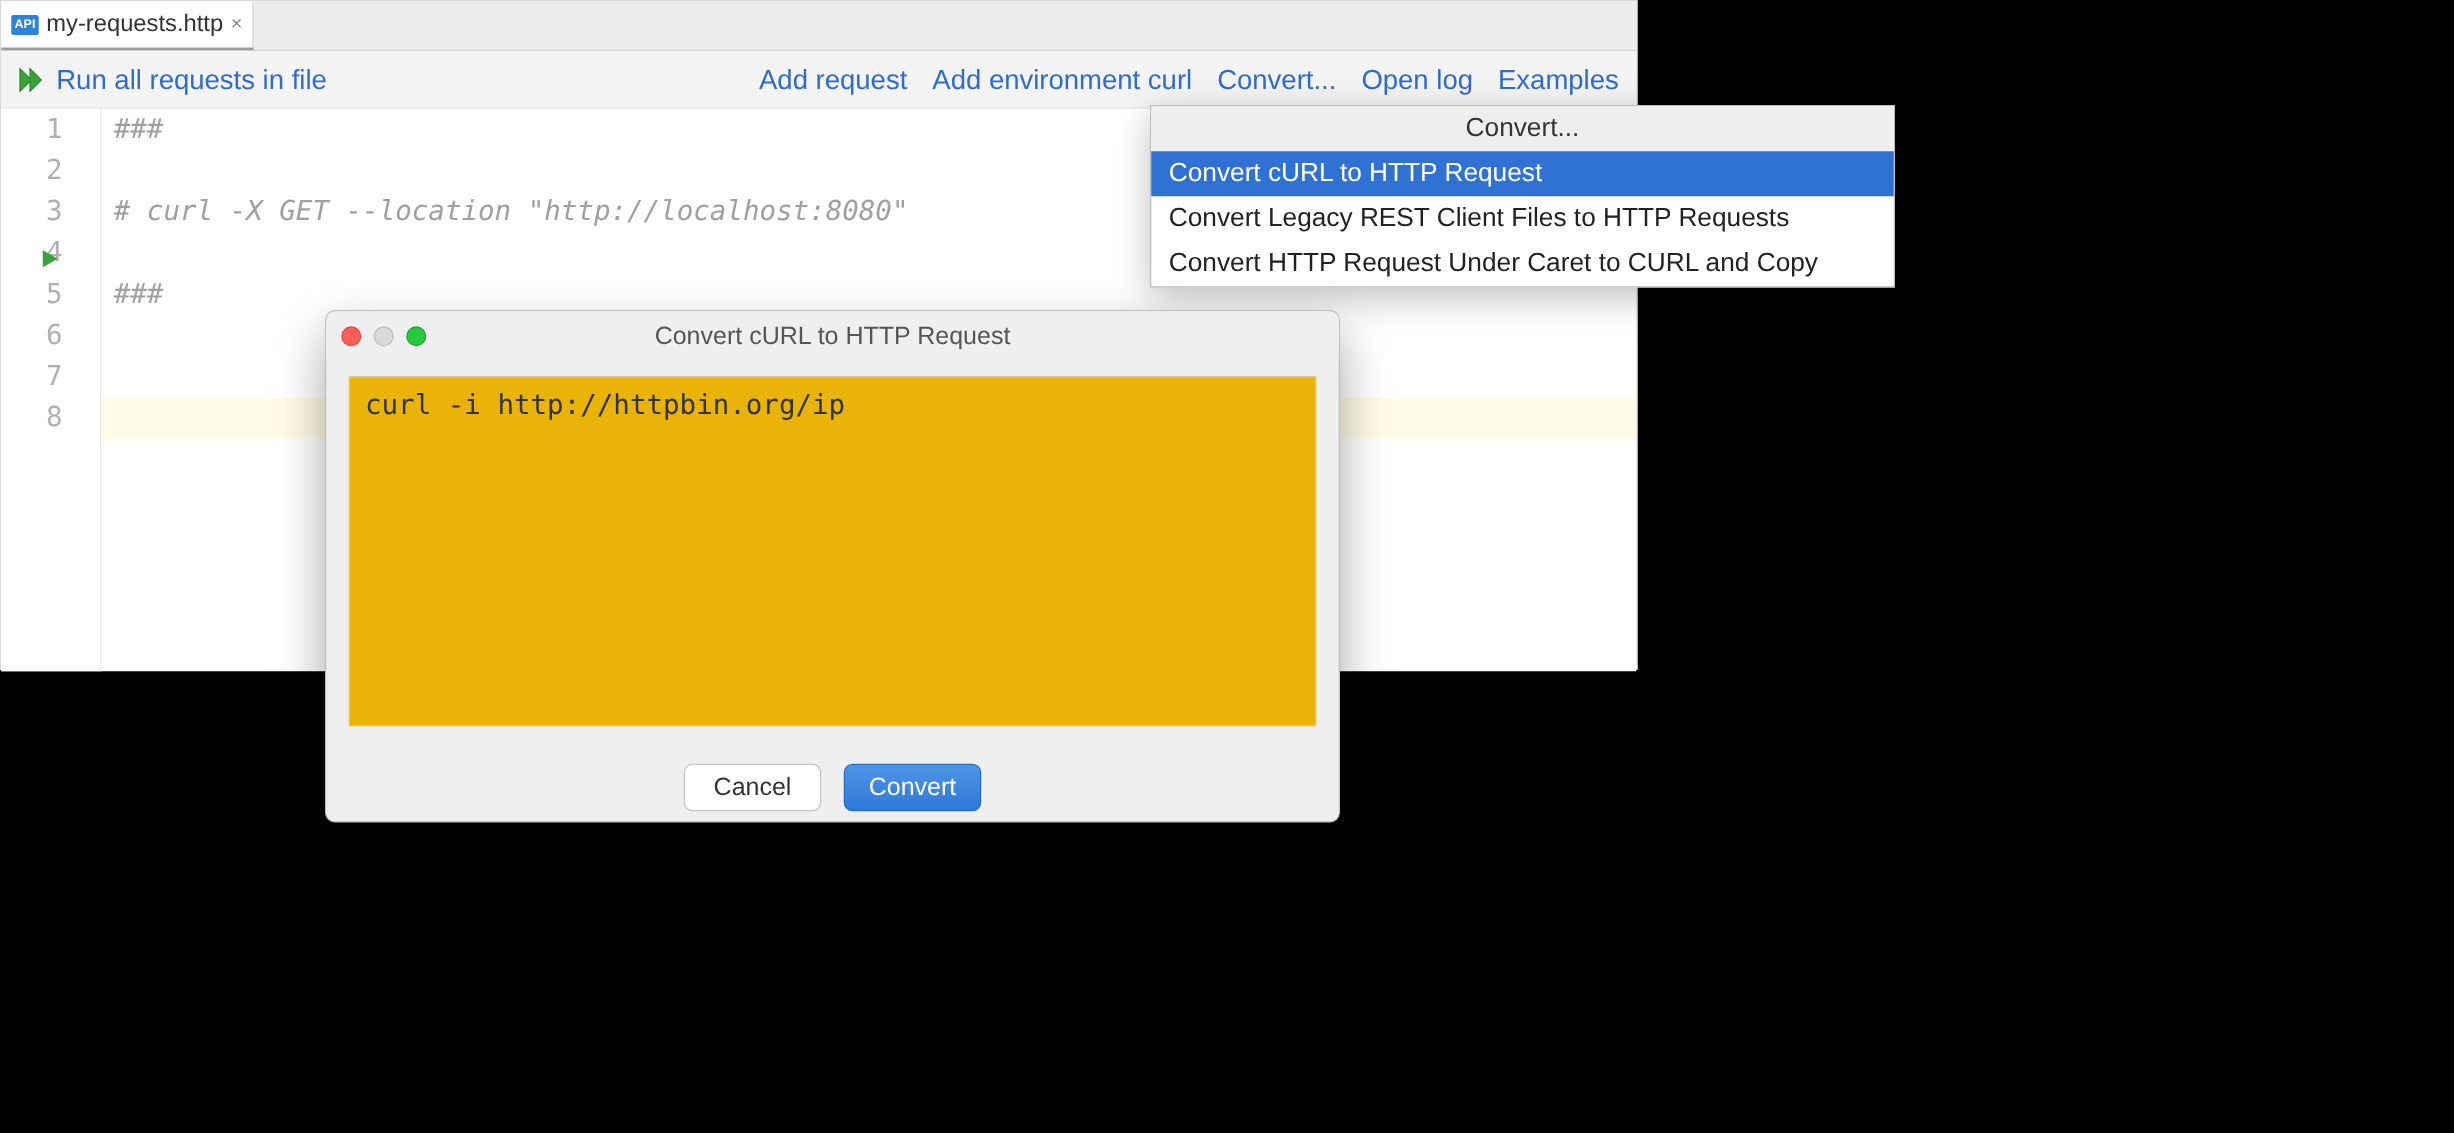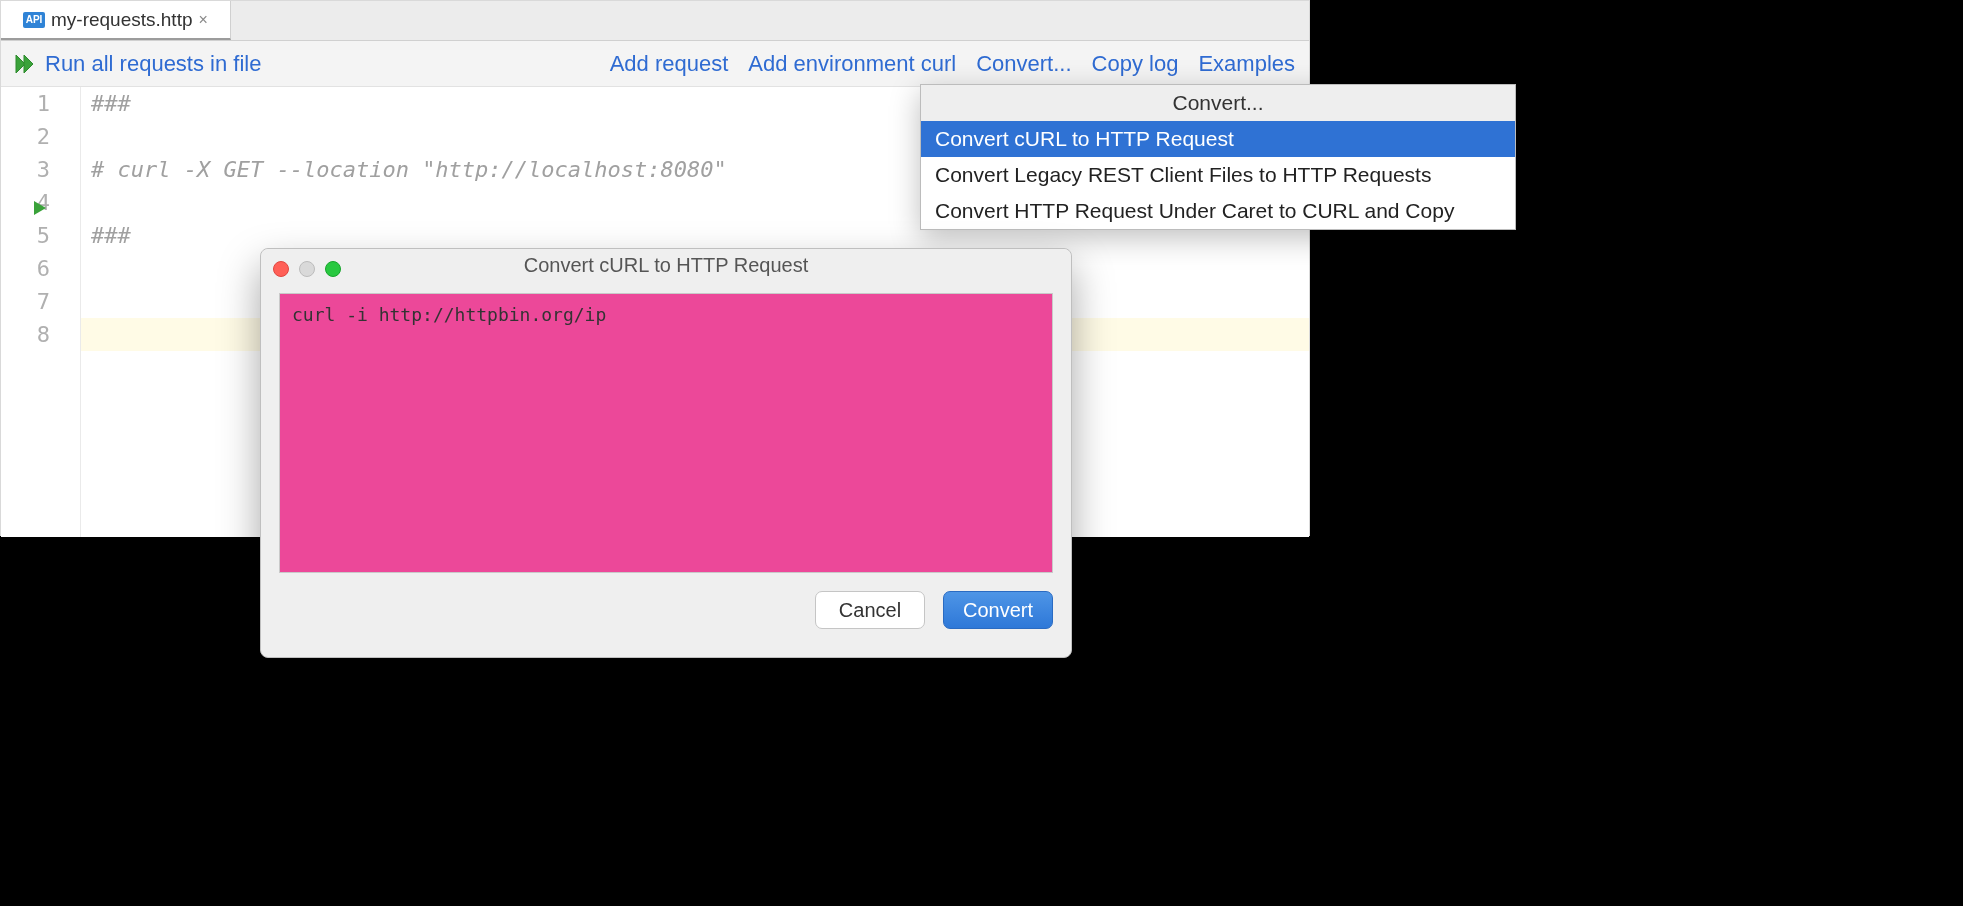--- a/index.html
+++ b/index.html
@@ -7,21 +7,21 @@
   .app {
     position: absolute; left: 0; top: 0; width: 1310px; height: 536px;
     background: #fff; border: 1px solid #d9d9d9;
   }
   
   .tabstrip {
     height: 40px; background: #ececec; border-bottom: 1px solid #d0d0d0;
     display: flex; align-items: stretch;
   }
   .tab {
-    display: flex; align-items: center; gap: 6px; padding: 0 22px;
+    display: flex; align-items: center; gap: 6px; padding: 0 8px;
     background: #fff; border-right: 1px solid #d0d0d0; border-bottom: 2px solid #9c9c9c;
     font-size: 19px; color: #333;
   }
   .tab-close { color: #8a8a8a; font-size: 16px; cursor: pointer; }
   .api-icon {
     display: inline-flex; align-items: center; justify-content: center;
     width: 22px; height: 16px; font-size: 10px; font-weight: 700;
     color: #fff; background: #2f83d6; border-radius: 2px;
     position: relative;
   }
@@ -91,26 +91,26 @@
     position: absolute; left: 12px; top: 12px; display: flex; gap: 10px;
   }
   .traffic span {
     width: 16px; height: 16px; border-radius: 50%; display: block;
   }
   .tr-red { background: #ff5f57; border: 1px solid #e04640; }
   .tr-yel { background: #d9d9d9; border: 1px solid #bcbcbc; }
   .tr-grn { background: #28c840; border: 1px solid #17a52c; }
   .dlg-body { flex: 1; padding: 12px 18px 0 18px; }
   .dlg-textarea {
-    width: 100%; height: 280px; border: 1px solid #c9c9c9; background: #ec4899;
-    padding: 10px 12px; font-family: "Menlo","Consolas",monospace; font-size: 18px;
+    width: 100%; height: 280px; border: 1px solid #c9c9c9; background: #eab308;
+    padding: 10px 12px; font-family: "Menlo","Consolas",monospace; font-size: 22px;
     color: #333; resize: none; outline: none;
   }
   .dlg-buttons {
-    display: flex; justify-content: flex-end; gap: 18px; padding: 14px 18px 28px;
+    display: flex; justify-content: center; gap: 18px; padding: 14px 18px 8px;
   }
   .btn {
     min-width: 110px; height: 38px; border-radius: 7px; font-size: 20px; cursor: pointer;
     border: 1px solid #c5c5c5; background: #fff; color: #333;
   }
   .btn.primary {
     background: linear-gradient(#4e95e6, #2e78d8); color: #fff; border: 1px solid #2a6bc2;
   }
 
   
@@ -135,21 +135,21 @@
           <polygon points="1,1 10,10 1,19" fill="#3aa23a" stroke="#2d8a2d" stroke-width="1"></polygon>
           <polygon points="9,1 18,10 9,19" fill="#3aa23a" stroke="#2d8a2d" stroke-width="1"></polygon>
         </svg>
       </span>
       <span>Run all requests in file</span>
     </div>
     <div class="spacer"></div>
     <span class="link">Add request</span>
     <span class="link">Add environment curl</span>
     <span class="link">Convert...</span>
-    <span class="link">Copy log</span>
+    <span class="link">Open log</span>
     <span class="link">Examples</span>
   </div>
 
   <div class="editor">
     <div class="gutter">
       <div class="ln">1</div>
       <div class="ln">2</div>
       <div class="ln">3</div>
       <div class="ln" style="position:relative;">
         <span>4</span>

